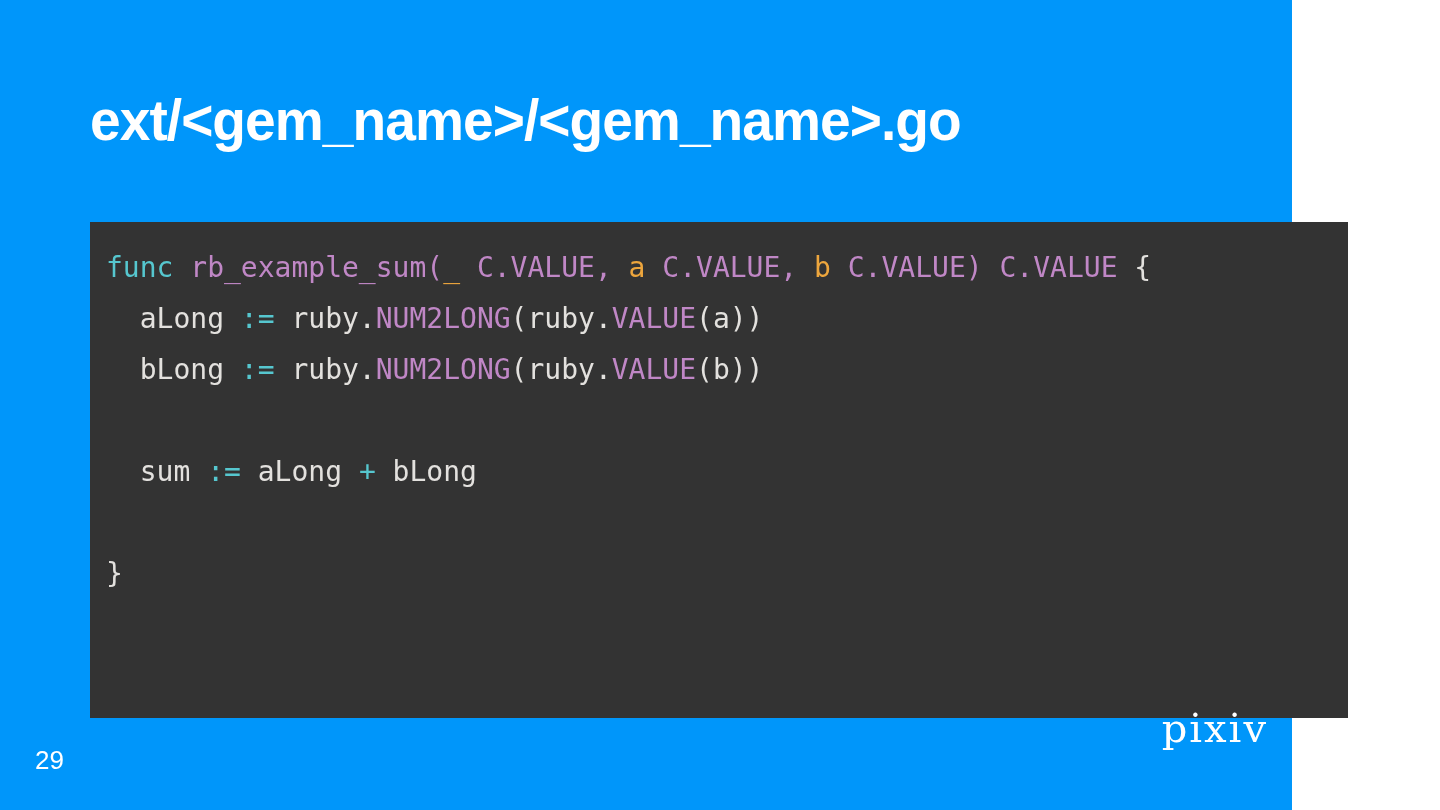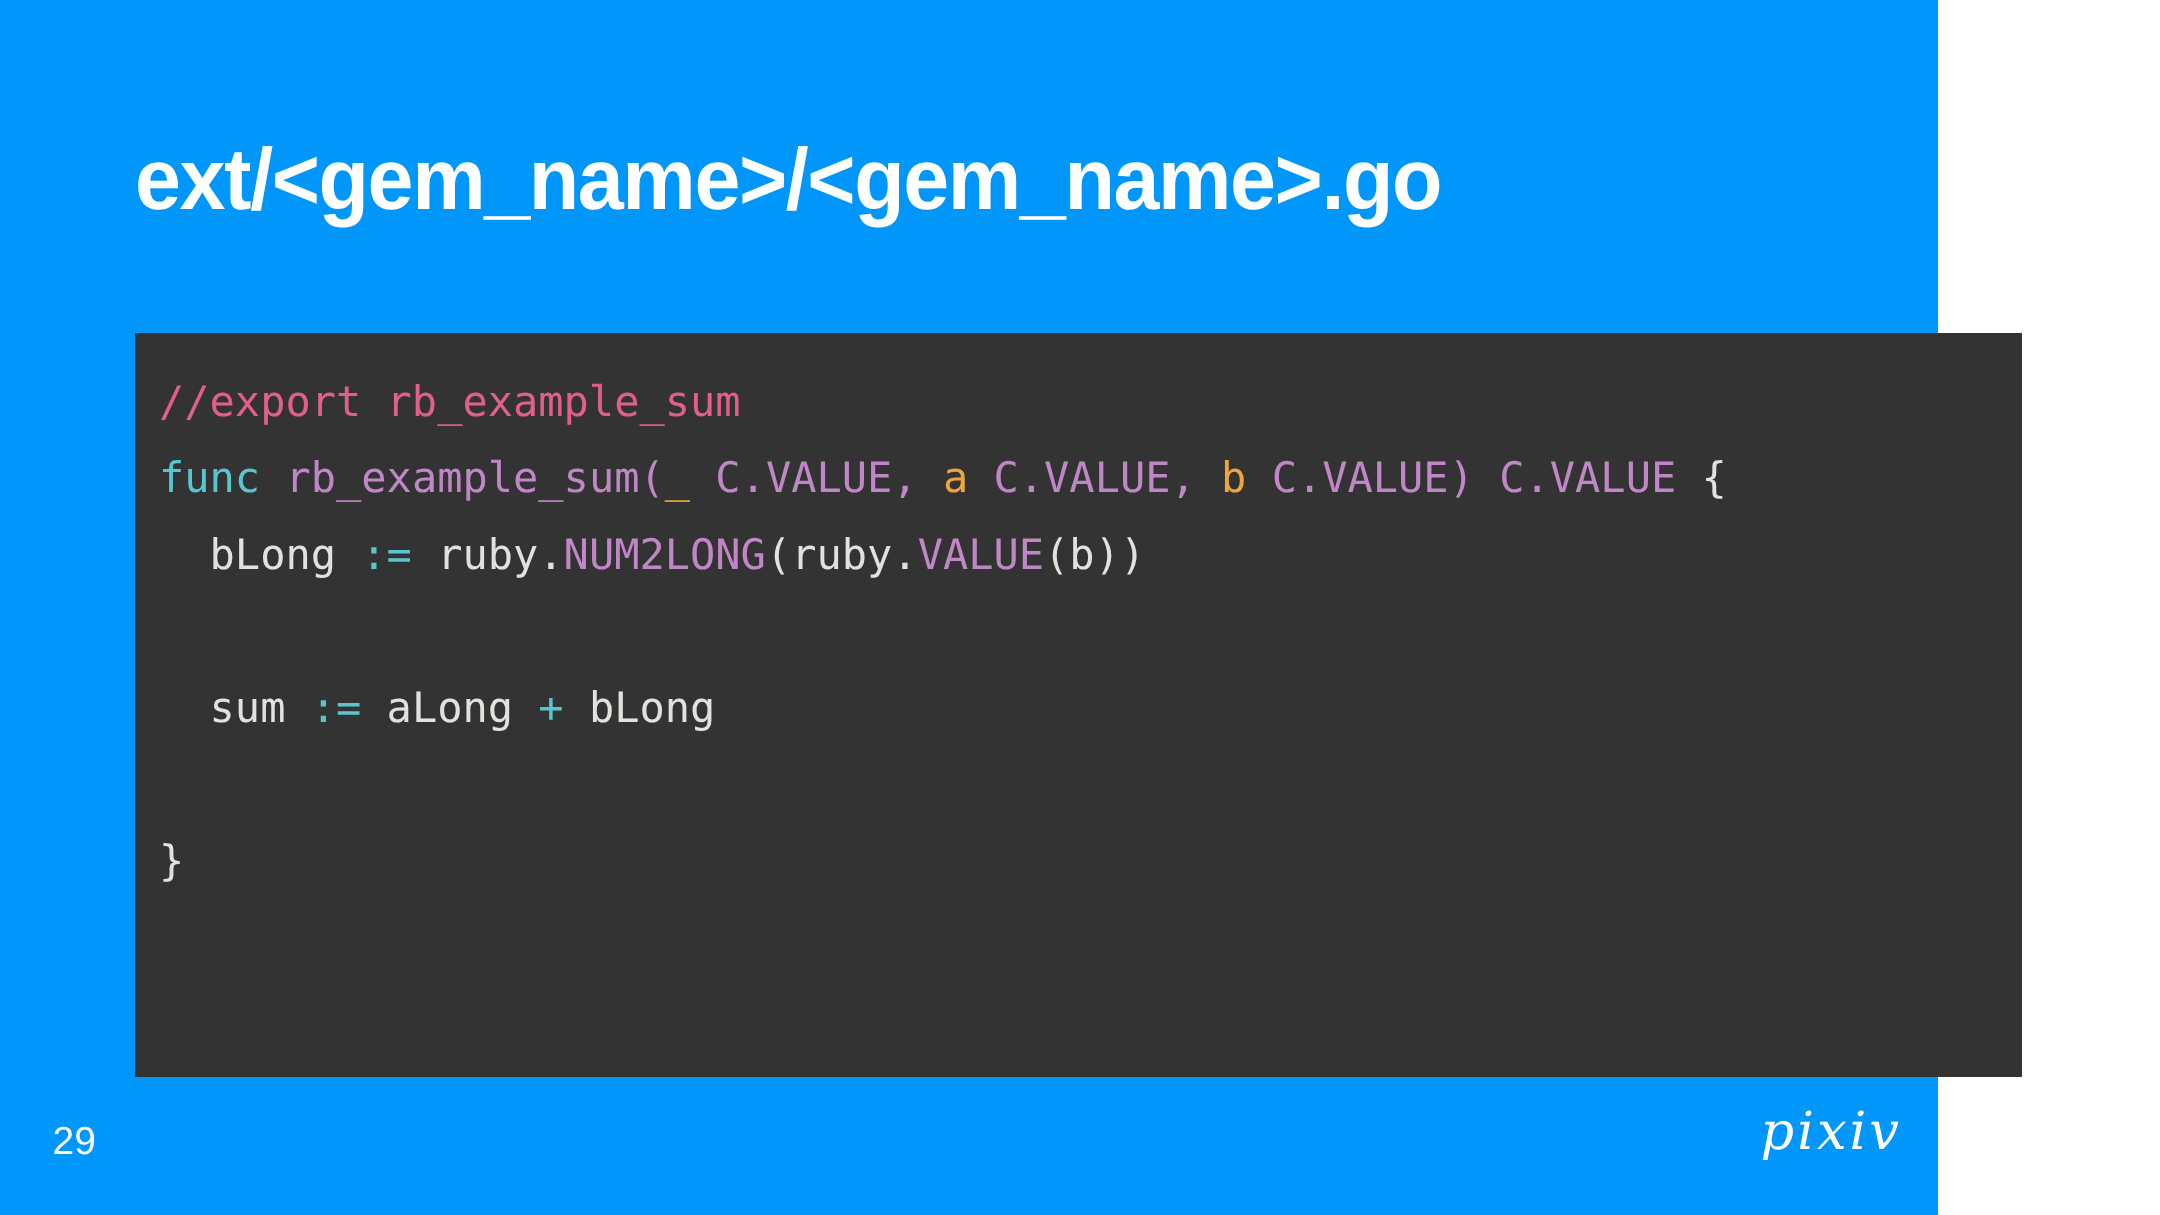--- a/index.html
+++ b/index.html
@@ -57,38 +57,37 @@
   .tok-plain    { color: var(--plain); }
   .page-number {
     position: absolute;
     left: 35px; top: 745px;
     color: var(--title-text);
     font-size: 26px;
     font-family: "Liberation Sans", sans-serif;
   }
   .logo {
     position: absolute;
-    right: 24px; top: 738px;
+    right: 24px; top: 708px;
     color: var(--title-text);
     font-family: "DejaVu Serif", serif;
-    font-size: 35px;
+    font-size: 40px;
     letter-spacing: 2px;
     line-height: 1;
-    font-style: italic;
   }
 </style>
 </head>
 <body>
 
 <div class="slide">
   <h1 class="title">ext/&lt;gem_name&gt;/&lt;gem_name&gt;.go</h1>
 
   <div class="code-block">
-      <div class="code-line"><span class="tok-comment">//export rb_example_sum</span></div>
       <div class="code-line"><span class="tok-keyword">func</span><span class="tok-plain"> </span><span class="tok-function">rb_example_sum(</span><span class="tok-parameter">_</span><span class="tok-plain"> </span><span class="tok-function">C.VALUE,</span><span class="tok-plain"> </span><span class="tok-parameter">a</span><span class="tok-plain"> </span><span class="tok-function">C.VALUE,</span><span class="tok-plain"> </span><span class="tok-parameter">b</span><span class="tok-plain"> </span><span class="tok-function">C.VALUE)</span><span class="tok-plain"> </span><span class="tok-function">C.VALUE</span><span class="tok-plain"> {</span></div>
+      <div class="code-line"><span class="tok-plain">  aLong </span><span class="tok-keyword">:=</span><span class="tok-plain"> ruby.</span><span class="tok-function">NUM2LONG</span><span class="tok-plain">(ruby.</span><span class="tok-function">VALUE</span><span class="tok-plain">(a))</span></div>
       <div class="code-line"><span class="tok-plain">  bLong </span><span class="tok-keyword">:=</span><span class="tok-plain"> ruby.</span><span class="tok-function">NUM2LONG</span><span class="tok-plain">(ruby.</span><span class="tok-function">VALUE</span><span class="tok-plain">(b))</span></div>
       <div class="code-line"></div>
       <div class="code-line"><span class="tok-plain">  sum </span><span class="tok-keyword">:=</span><span class="tok-plain"> aLong </span><span class="tok-keyword">+</span><span class="tok-plain"> bLong</span></div>
       <div class="code-line"></div>
       <div class="code-line"><span class="tok-plain">}</span></div>
     </div>
 
   <div class="page-number">29</div>
 
   <div class="logo">pixiv</div>

